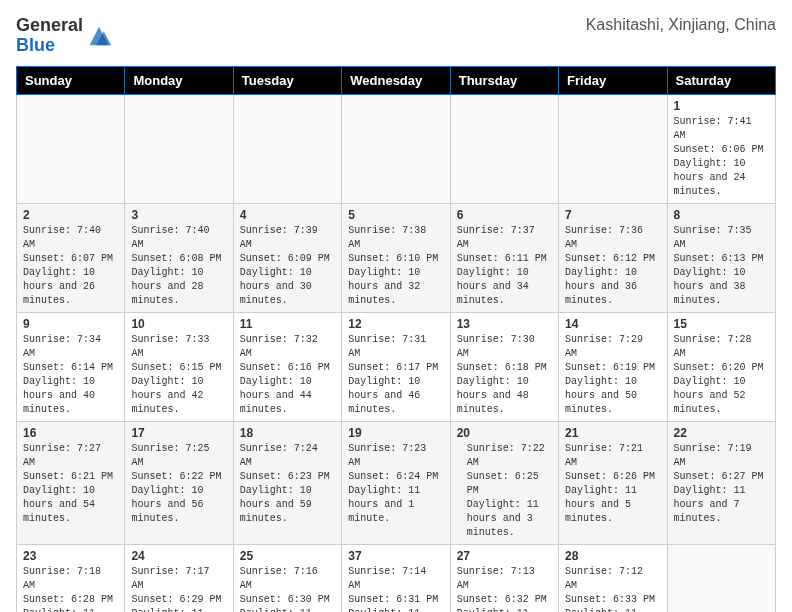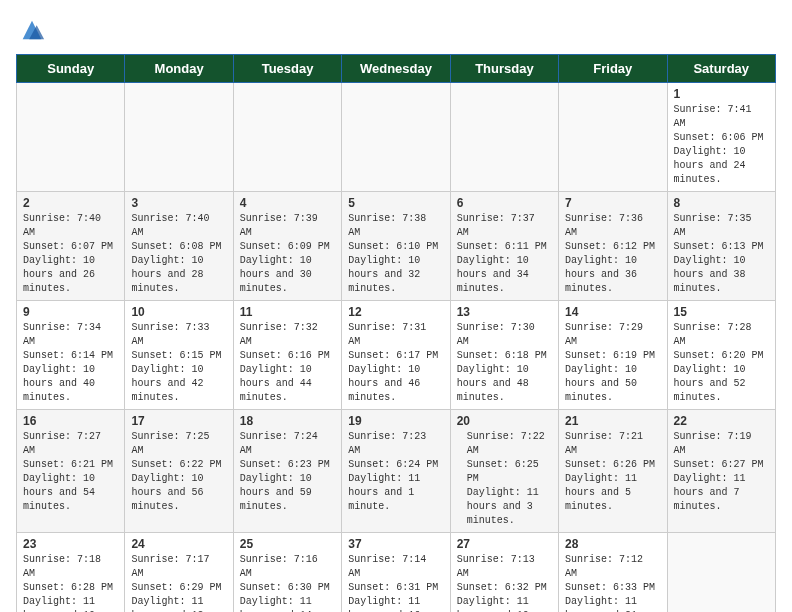--- a/index.html
+++ b/index.html
@@ -41,26 +41,26 @@
     .location-title {
       font-size: 16px;
       color: #555;
     }
     .calendar {
       width: 100%;
       border-collapse: collapse;
       border: 1px solid #ccc;
     }
     .calendar th {
-      background: #14532d;
+      background: #000000;
       color: #fff;
       font-size: 13px;
       font-weight: bold;
       padding: 6px 8px;
-      text-align: center;
+      text-align: left;
       border: 1px solid #2266aa;
     }
     .calendar td {
       vertical-align: top;
       border: 1px solid #ccc;
       padding: 4px 6px;
       font-size: 10.5px;
       color: #333;
       width: calc(100% / 7);
       height: 80px;
@@ -88,28 +88,33 @@
       background: #f9f9f9 !important;
     }
   </style>
 </head>
 <body>
 
 <div class="header">
   <div class="logo">
     <div>
       <div style="display:flex;align-items:center;">
+        <div class="logo-text">
+          <span class="logo-general">General</span><br>
+          <span class="logo-blue">Blue</span>
+        </div>
         <svg class="logo-icon" viewBox="0 0 30 30">
           <polygon points="5,25 15,5 25,25" fill="#2c7bca" opacity="0.85"></polygon>
           <polygon points="12,25 20,10 28,25" fill="#1a55a0" opacity="0.7"></polygon>
         </svg>
       </div>
     </div>
   </div>
   <div class="title-block">
+    <div class="location-title">Kashitashi, Xinjiang, China</div>
   </div>
 </div>
 
 <table class="calendar">
   <thead>
     <tr id="weekday-header">
     <th>Sunday</th>
         <th>Monday</th>
         <th>Tuesday</th>
         <th>Wednesday</th>

